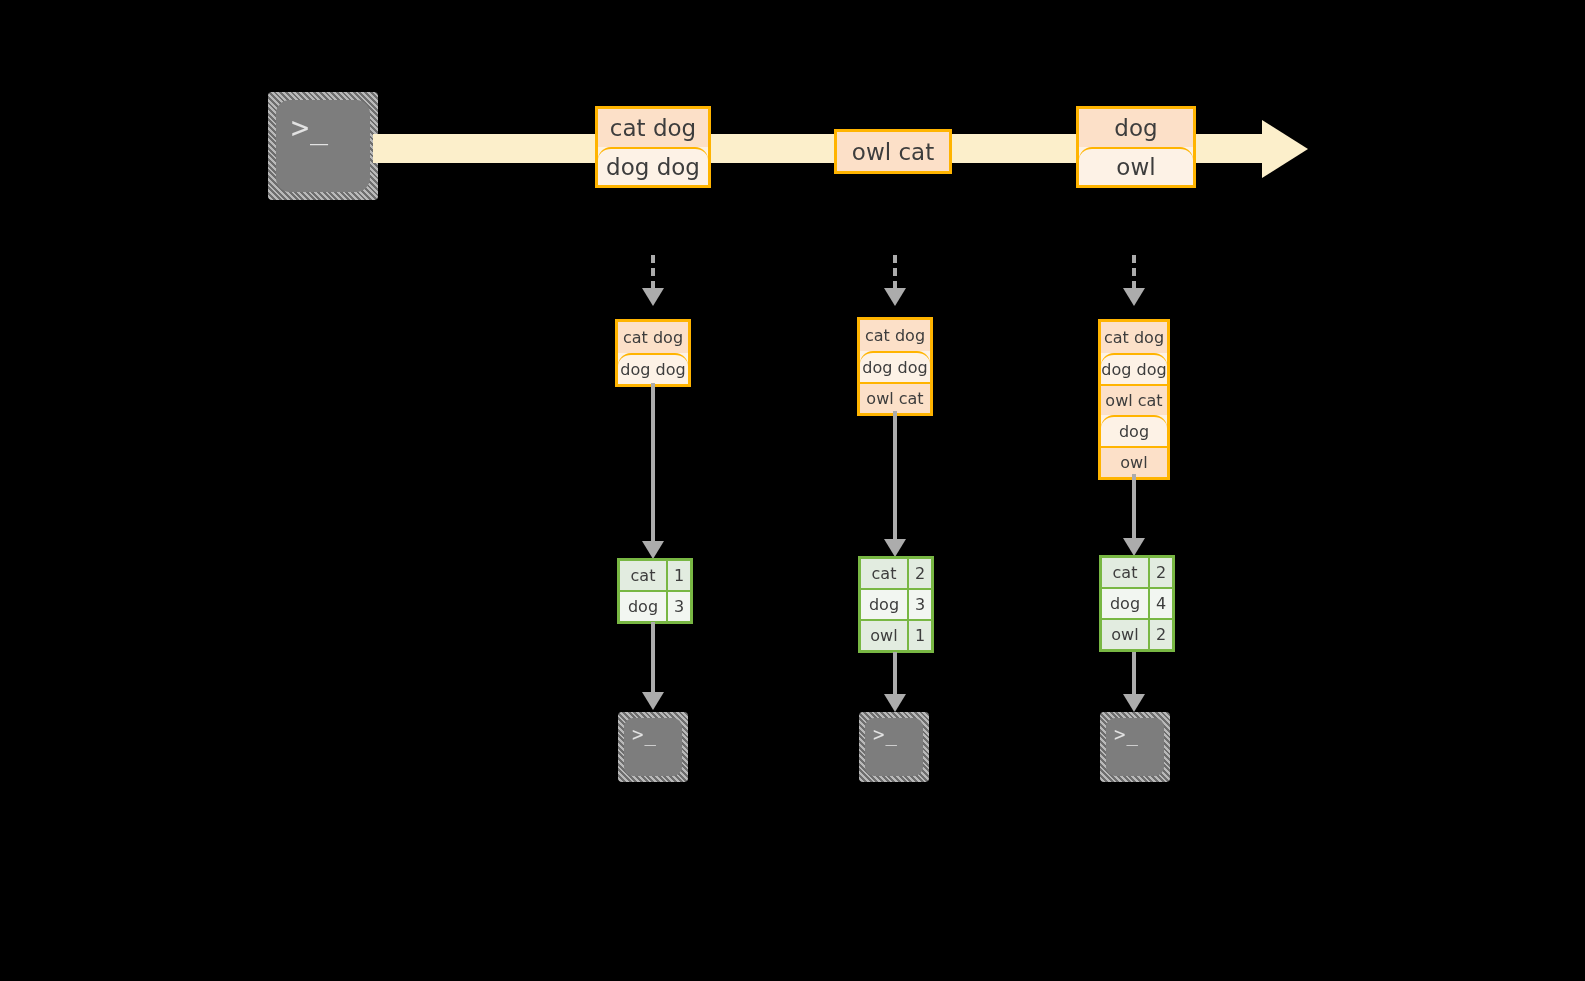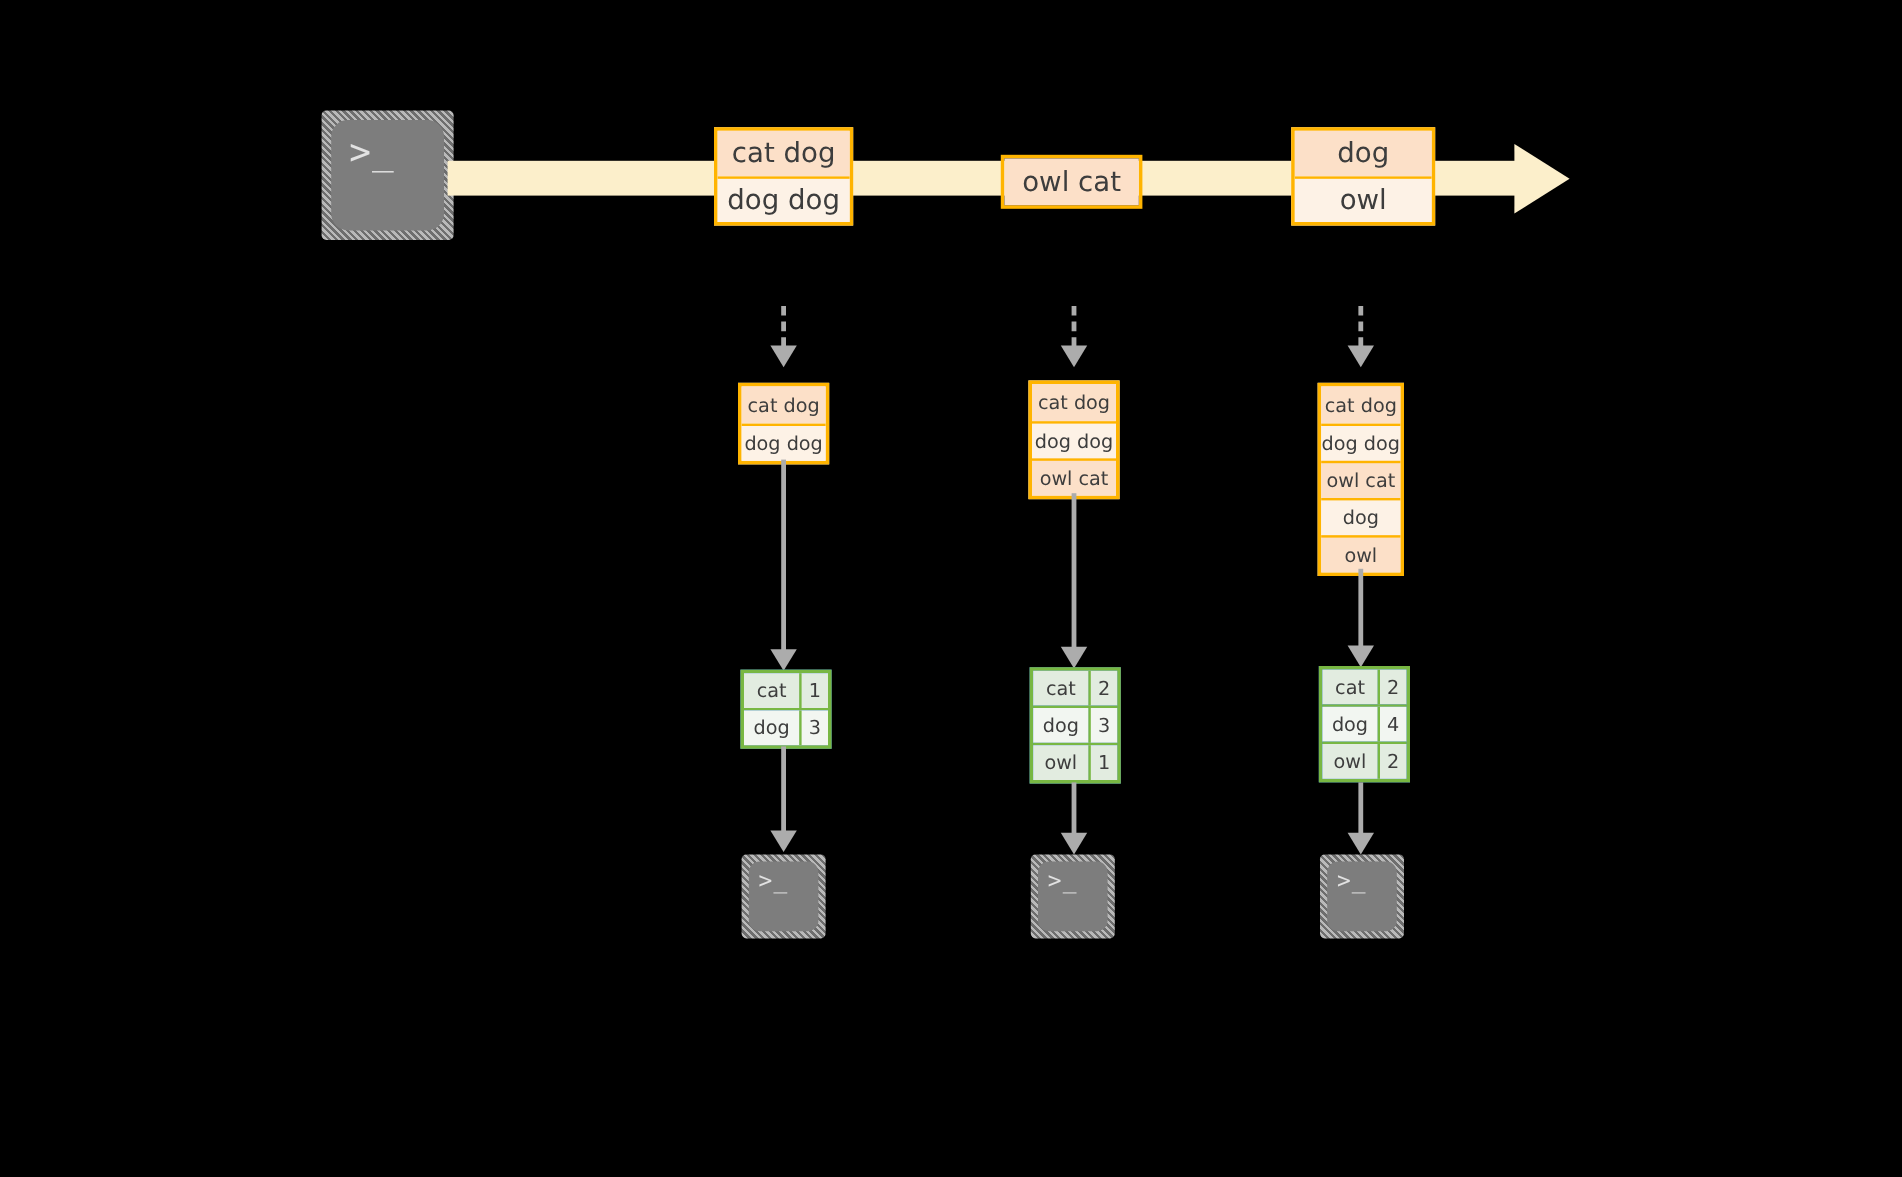--- a/index.html
+++ b/index.html
@@ -81,41 +81,41 @@
   }
   .evt-row {
     display: flex;
     align-items: center;
     justify-content: center;
     color: #3d3d3d;
     white-space: nowrap;
   }
   .evt-row + .evt-row { border-top: 2px solid #ffb400; }
   .evt-row.shade-a { background: #fce0c8; }
-  .evt-row.shade-b { background: #fdf2e6; }
+  .evt-row.shade-b { background: #fdf2e6; border-radius: 13px; }
 
   
   .top-grp { }
   .top-grp .evt-row { height: 38px; font-size: 23px; }
   #top-grp-0 { left: 595px; top: 106px; width: 116px; }
   #top-grp-1 { left: 834px; top: 129px; width: 118px; }
   #top-grp-2 { left: 1076px; top: 106px; width: 120px; }
   #top-grp-1 .evt-row { height: 39px; }
 
   
   .mid-stack .evt-row { height: 31px; font-size: 16px; }
   #mid-stack-0 { left: 615px; top: 319px; width: 76px; }
   #mid-stack-1 { left: 857px; top: 317px; width: 76px; }
   #mid-stack-2 { left: 1098px; top: 319px; width: 72px; }
 
   
   .res-table {
     position: absolute;
     border: 3px solid #78b743;
-    background: #3b82f6;
+    background: #d946ef;
     display: flex;
     flex-direction: column;
     justify-content: flex-end;
   }
   .res-row { display: flex; }
   .res-row + .res-row { border-top: 2px solid #78b743; }
   .res-cell {
     display: flex;
     align-items: center;
     justify-content: center;

